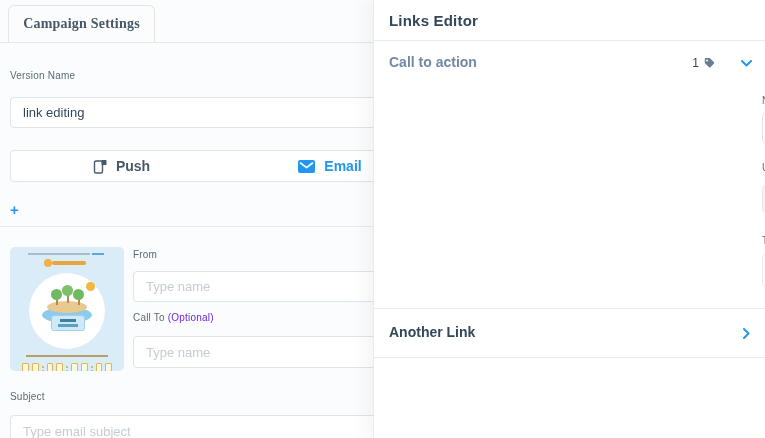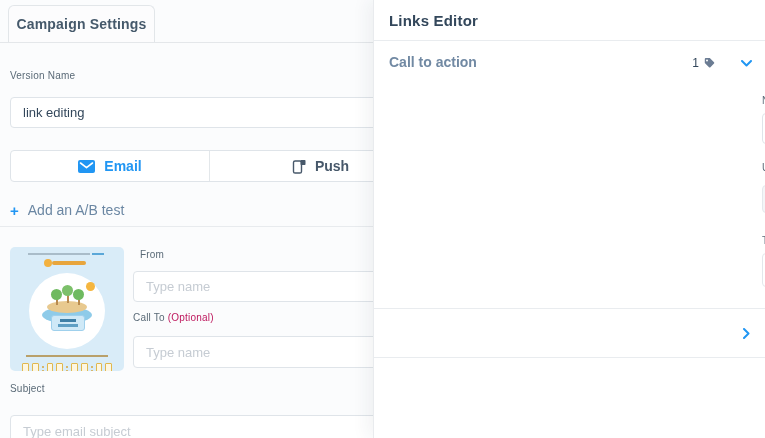--- a/index.html
+++ b/index.html
@@ -13,25 +13,25 @@
   .app { position:absolute; inset:0; }
 
   
   .left-panel { position:absolute; inset:0; background:#fbfcfd; }
   .tab-divider { position:absolute; left:0; top:42px; width:765px; height:1px; background:#e4e7ea; z-index:1; }
   .tab {
     position:absolute; display:flex; align-items:center; justify-content:center;
     border:1px solid #e2e6e9; border-bottom:none; border-radius:6px 6px 0 0;
     font-size:14px; font-weight:bold; letter-spacing:.2px; cursor:pointer;
   }
-  .tab-inactive { left:8px; top:5px; width:147px; height:37px; background:#fcfcfd; color:#45596b; z-index:0; }
+  .tab-inactive { left:8px; top:5px; width:147px; height:37px; background:#fcfcfd; color:#45596b; z-index:0;font-family:Liberation Serif, serif; }
   .tab-active  { left:163px; top:2px; width:158px; height:43px; background:#fbfcfd; color:#2196f3; z-index:2; }
 
   .field-label { position:absolute; font-size:10px; color:#5a6a77; letter-spacing:.2px; }
-  .optional { color:#be185d; }
+  .optional { color:#6d28d9; }
   .text-input {
     position:absolute; background:#ffffff; border:1px solid #dfe4e9; border-radius:4px;
     font-family:"Liberation Sans", sans-serif; font-size:13px; color:#33475b; padding:0 12px; outline:none;
   }
   .text-input::placeholder { color:#c6ccd3; opacity:1; }
 
   
   .seg-control {
     position:absolute; left:10px; top:150px; width:730px; height:32px;
     background:#ffffff; border:1px solid #dfe4e9; border-radius:4px; display:flex; overflow:hidden;
@@ -101,44 +101,43 @@
   <div class="left-panel">
     <div class="tab-divider"></div>
     <div class="tab tab-inactive">
       <span>Campaign Settings</span>
     </div>
 
     <div class="field-label" style="left:10px; top:70px;">Version Name</div>
     <input class="text-input" style="left: 10px; top: 97px; width: 730px; height: 31px;" value="link editing">
 
     <div class="seg-control">
+      <div class="seg seg-push">
+        <span style="display:flex;">
+          <svg width="15" height="15" viewBox="0 0 15 15">
+              <rect x="2.5" y="2" width="8" height="12" rx="1.6" fill="#ffffff" stroke="#47586a" stroke-width="1.4"></rect>
+              <rect x="9.5" y="1" width="5" height="5" rx="0.8" fill="#47586a"></rect>
+            </svg>
+        </span>
+        <span>Push</span>
+      </div>
       <div class="seg seg-email">
         <span style="display:flex;">
           <svg width="17" height="13" viewBox="0 0 17 13">
               <rect x="0" y="0" width="17" height="13" rx="2" fill="#2196f3"></rect>
               <polyline points="2.5,3 8.5,7.6 14.5,3" fill="none" stroke="#ffffff" stroke-width="1.6" stroke-linecap="round" stroke-linejoin="round"></polyline>
             </svg>
         </span>
         <span>Email</span>
       </div>
-      <div class="seg seg-push">
-        <span style="display:flex;">
-          <svg width="15" height="15" viewBox="0 0 15 15">
-              <rect x="2.5" y="2" width="8" height="12" rx="1.6" fill="#ffffff" stroke="#47586a" stroke-width="1.4"></rect>
-              <rect x="9.5" y="1" width="5" height="5" rx="0.8" fill="#47586a"></rect>
-            </svg>
-        </span>
-        <span>Push</span>
-      </div>
       <div class="seg seg-rest"></div>
     </div>
 
     <div class="ab-link">
       <span class="plus">+</span>
-      <span class="ab-link-label">Add an A/B test</span>
     </div>
     <div class="hdivider" style="top:226px;"></div>
 
     <div class="thumb">
       <div class="t-topline"></div>
       <div class="t-topline2"></div>
       <div class="t-logo-sun"></div>
       <div class="t-logo-script"></div>
       <div class="t-circle">
         <div class="t-sun"></div>
@@ -174,30 +173,30 @@
         <div class="cd-colon">
             <div class="cd-dot"></div>
             <div class="cd-dot"></div>
           </div>
         <div class="cd-box"></div>
           <div class="cd-box"></div>
       </div>
 
     </div>
 
-    <div class="field-label" style="left:133px; top:249px;margin-left:7px;">From</div>
+    <div class="field-label" style="left:133px; top:249px;">From</div>
     <input class="text-input" style="left: 133px; top: 271px; width: 610px; height: 31px;" placeholder="Type name">
 
     <div class="field-label" style="left:133px; top:312px;">
       <span>Call To</span>
       <span class="optional">(Optional)</span>
     </div>
     <input class="text-input" style="left: 133px; top: 336px; width: 610px; height: 32px;" placeholder="Type name">
 
-    <div class="field-label" style="left:10px; top:383px;">Subject</div>
+    <div class="field-label" style="left:10px; top:391px;">Subject</div>
     <input class="text-input" style="left: 10px; top: 415px; width: 730px; height: 32px;" placeholder="Type email subject">
   </div>
 
   <div class="drawer">
     <div class="drawer-title">Links Editor</div>
     <div class="d-divider" style="top:40px;"></div>
 
     <div class="cta-row">
       <span class="cta-title">Call to action</span>
       <span class="tag-count">
@@ -223,20 +222,21 @@
     <input class="text-input readonly-input" style="left: 388px; top: 185px; width: 320px; height: 28px;" value="https://zetaglobal.com">
 
     <div class="field-label" style="left:388px; top:235px;">Tags</div>
     <div class="tags-box" style="left:388px;">
       
       
     </div>
 
     <div class="d-divider" style="top:308px;"></div>
     <div class="another-row">
+      <span class="another-title">Another Link</span>
       <span class="chev-btn" style="top:18px;">
         <svg width="7" height="11" viewBox="0 0 7 11">
             <path d="M1 1 L5.5 5.5 L1 10" fill="none" stroke="#2196f3" stroke-width="2" stroke-linecap="round" stroke-linejoin="round"></path>
           </svg>
       </span>
     </div>
     <div class="d-divider" style="top:357px;"></div>
   </div>
 
 </div>

